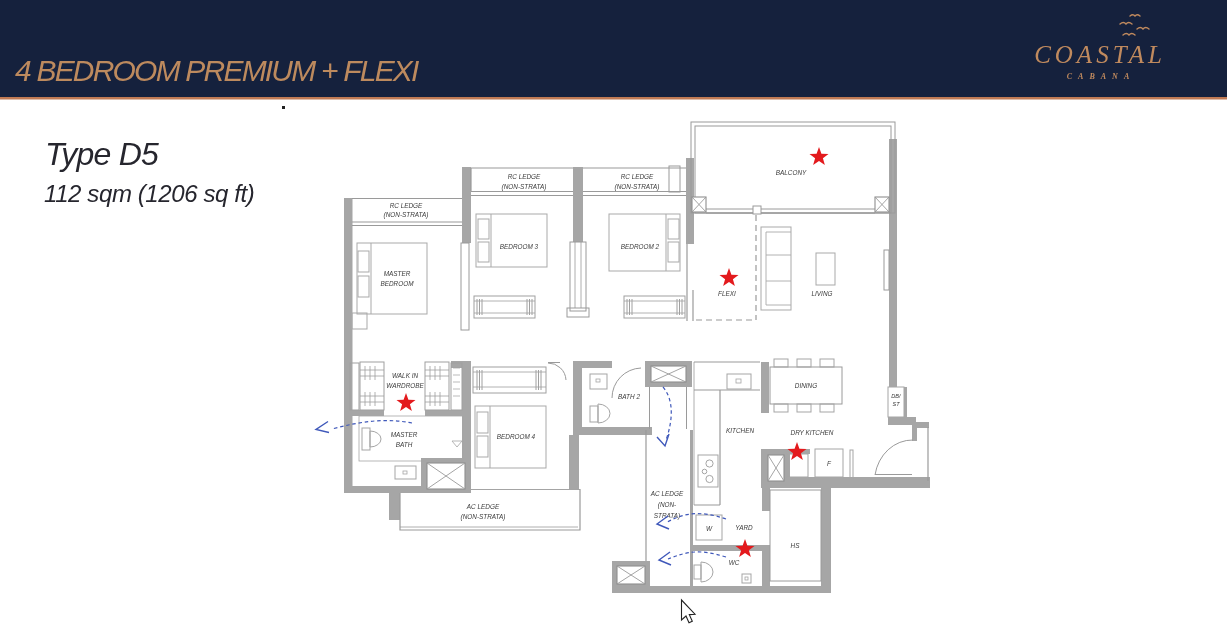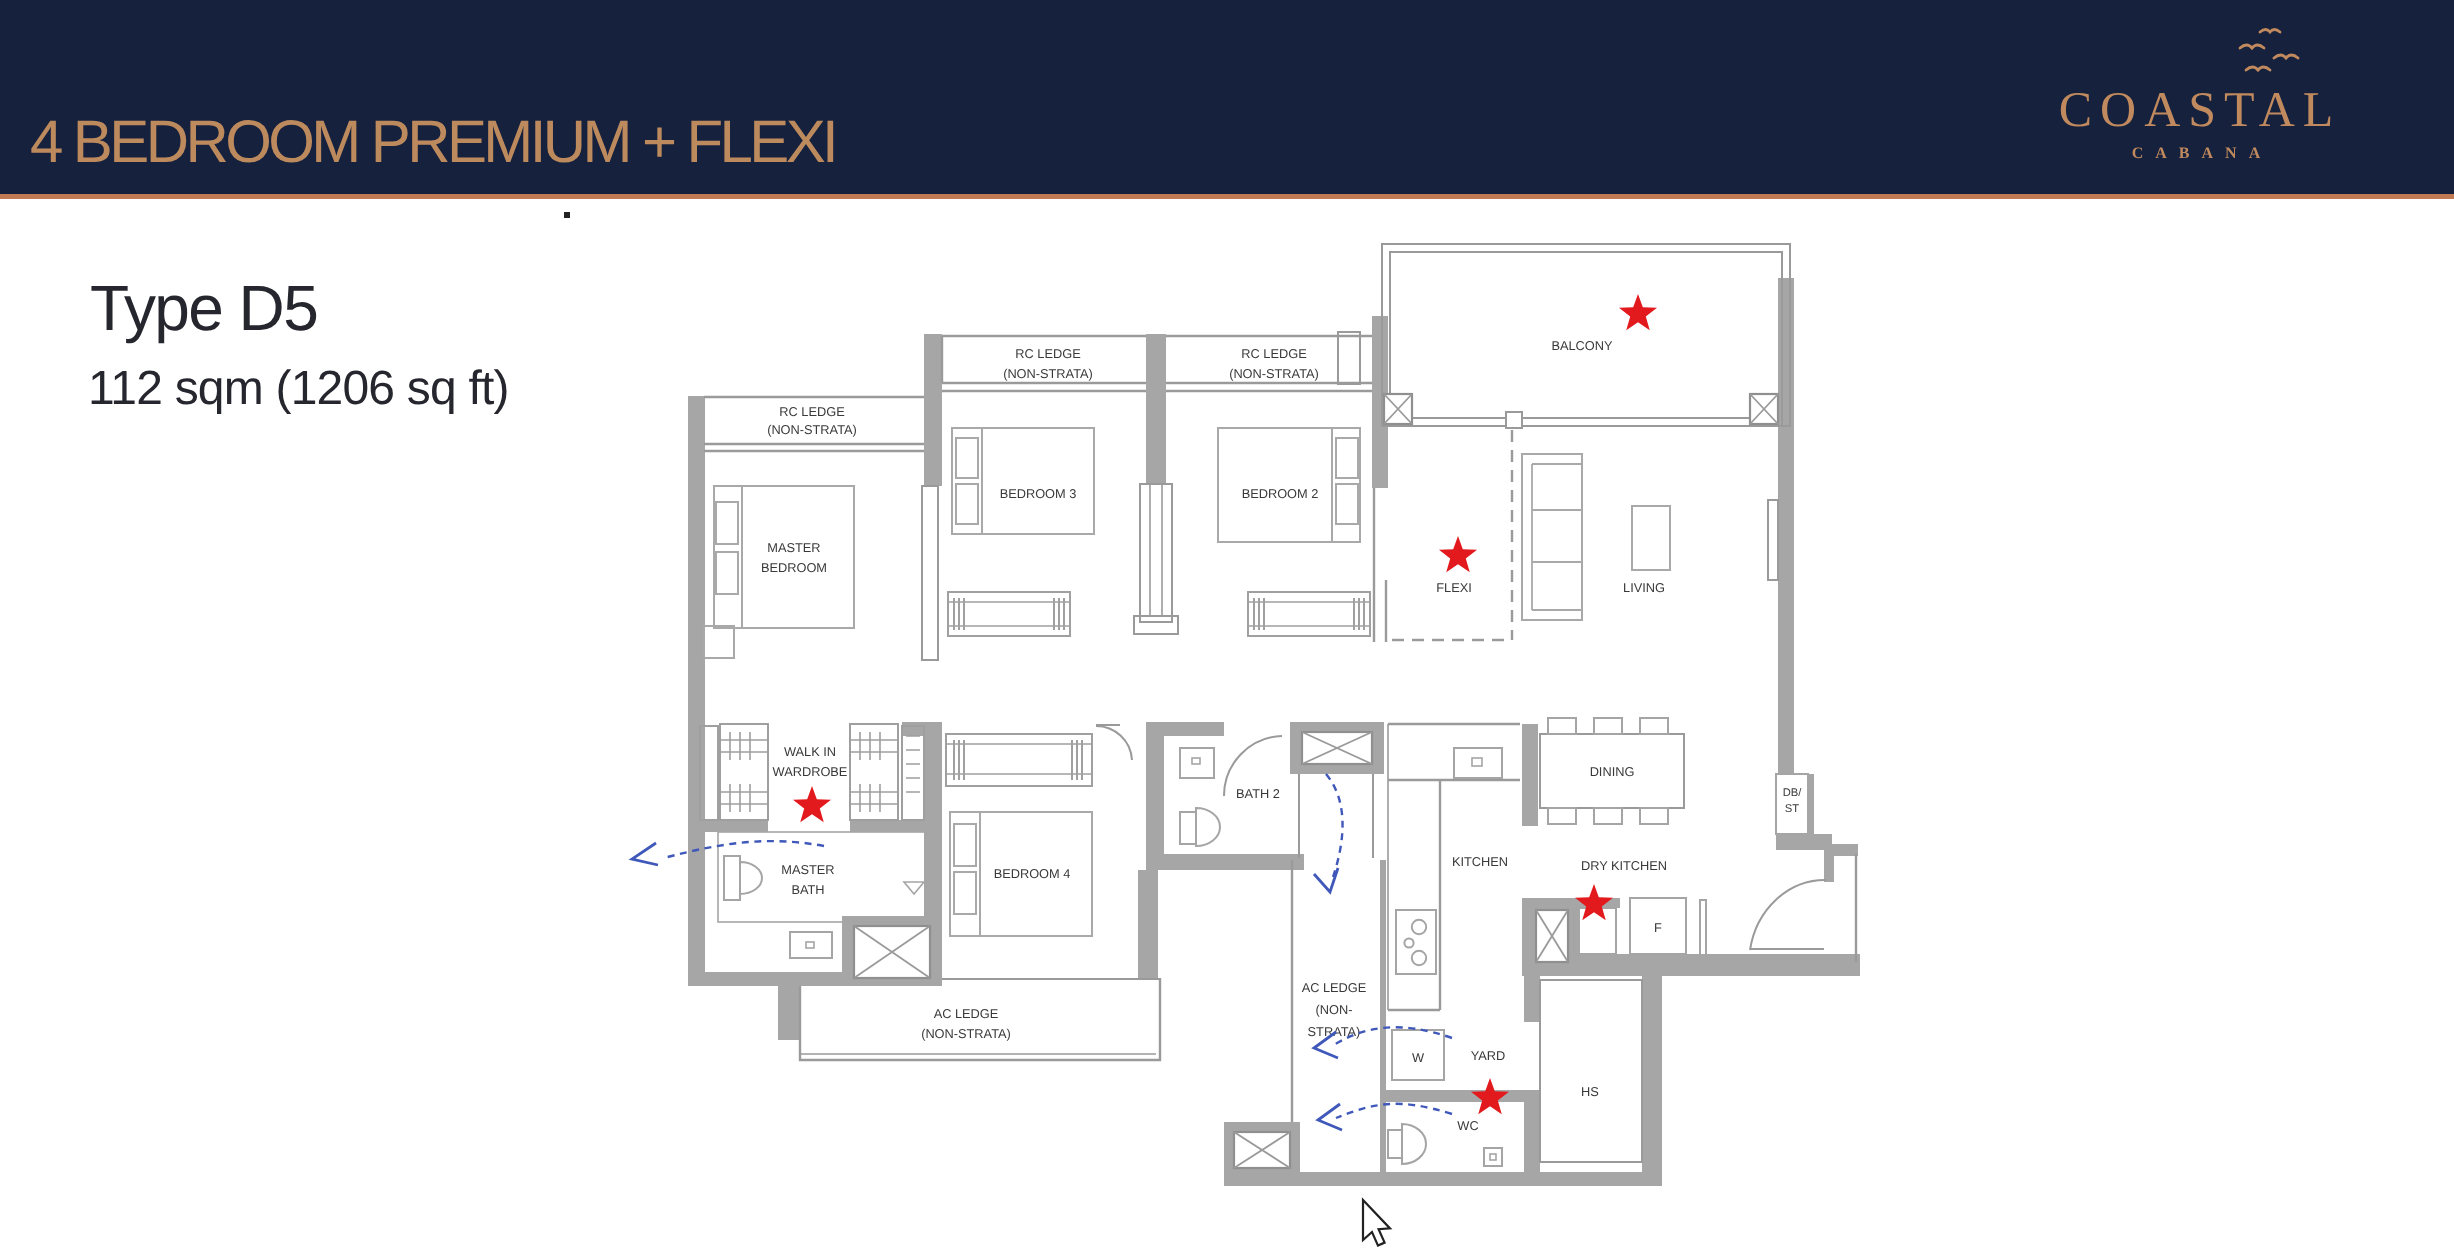--- a/index.html
+++ b/index.html
@@ -1,17 +1,17 @@
 <!DOCTYPE html>
 <html><head>
 <meta charset="utf-8">
 <style>
 html,body{margin:0;padding:0;background:#ffffff;}
 #page{position:relative;width:1227px;height:629px;overflow:hidden;background:#15803d;
-  font-family:"Liberation Sans",sans-serif;}
+  font-family:"Liberation Sans",sans-serif;font-style:italic;}
 </style>
 </head>
 <body>
 <div id="page">
 <svg width="1227" height="629" viewBox="0 0 1227 629">
 <defs>
 <path id="star" d="M0.00,-10.00 L2.41,-3.32 L9.51,-3.09 L3.90,1.27 L5.88,8.09 L0.00,4.10 L-5.88,8.09 L-3.90,1.27 L-9.51,-3.09 L-2.41,-3.32 Z" fill="#e31a1d"></path>
 </defs>
 <rect x="0" y="0" width="1227" height="629" fill="#ffffff"></rect>
 

